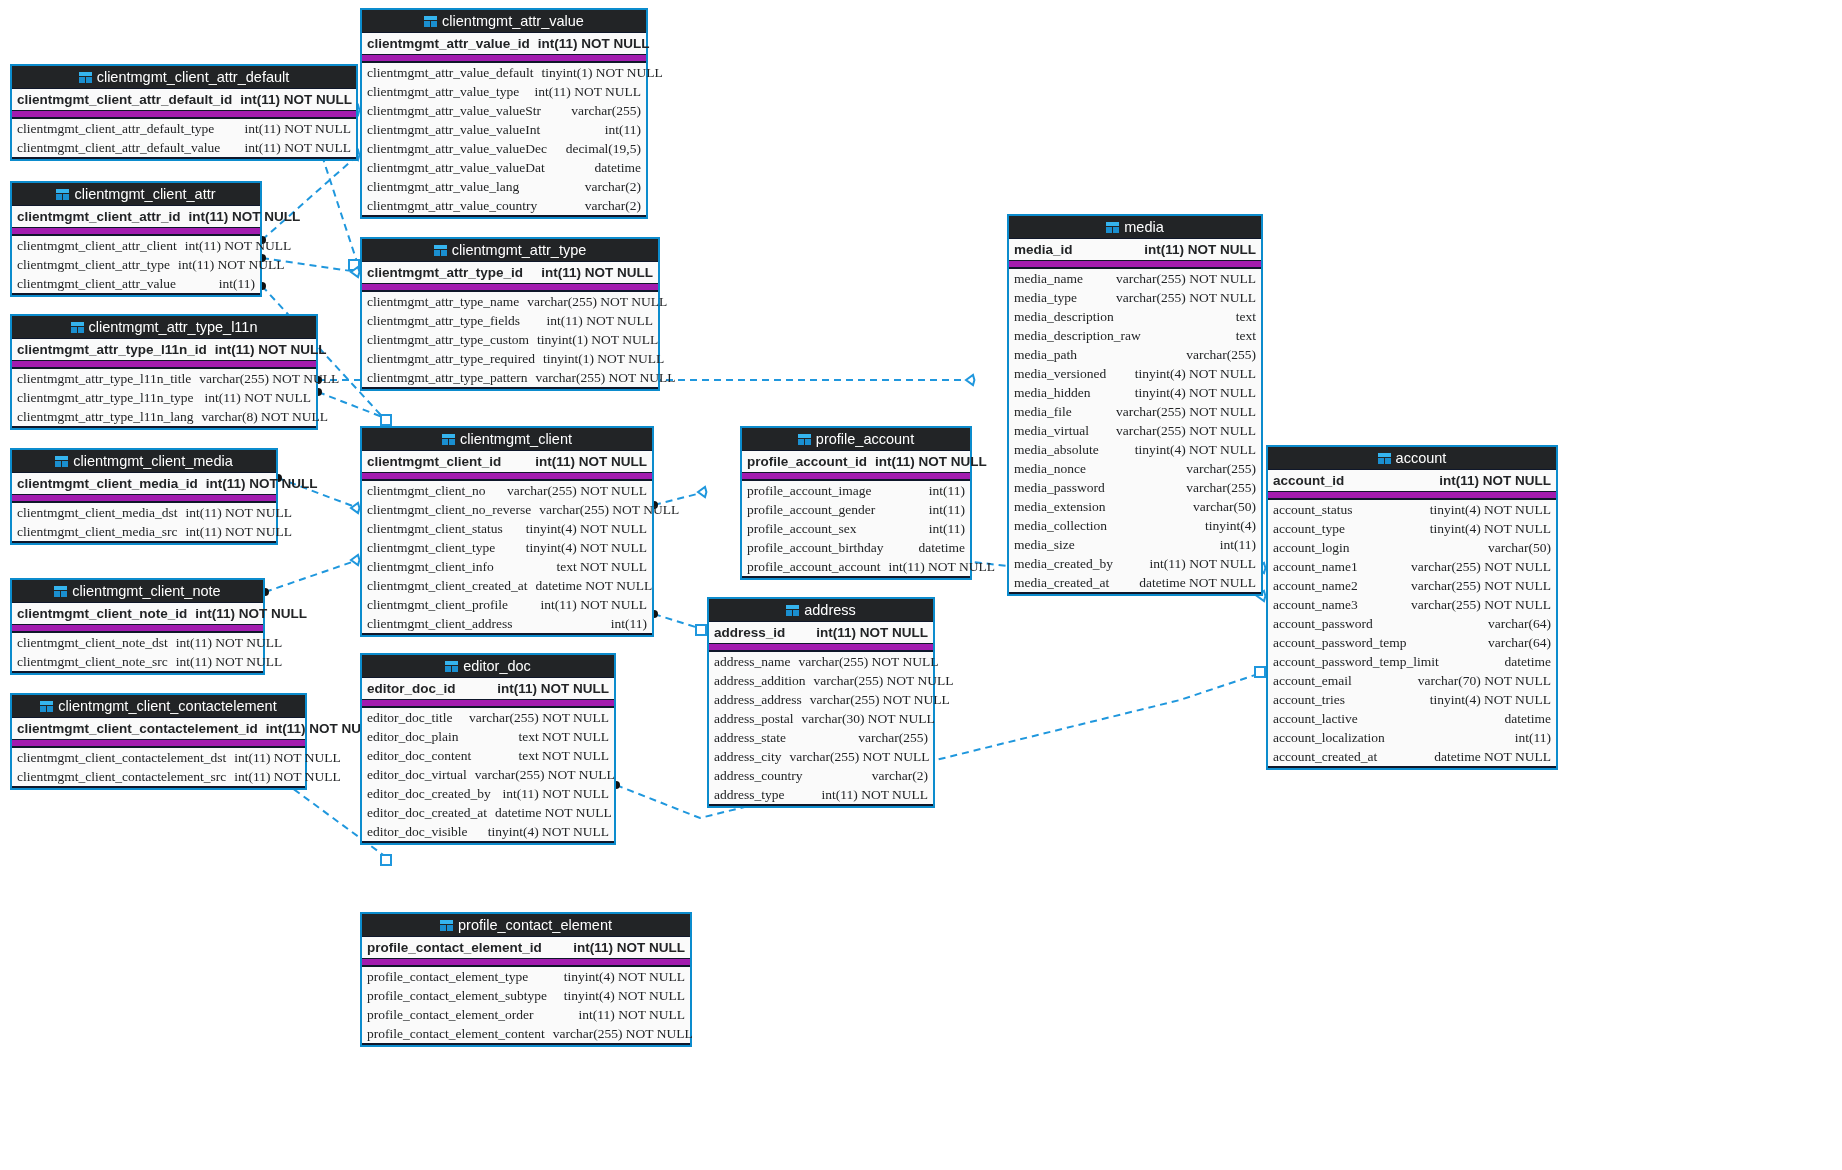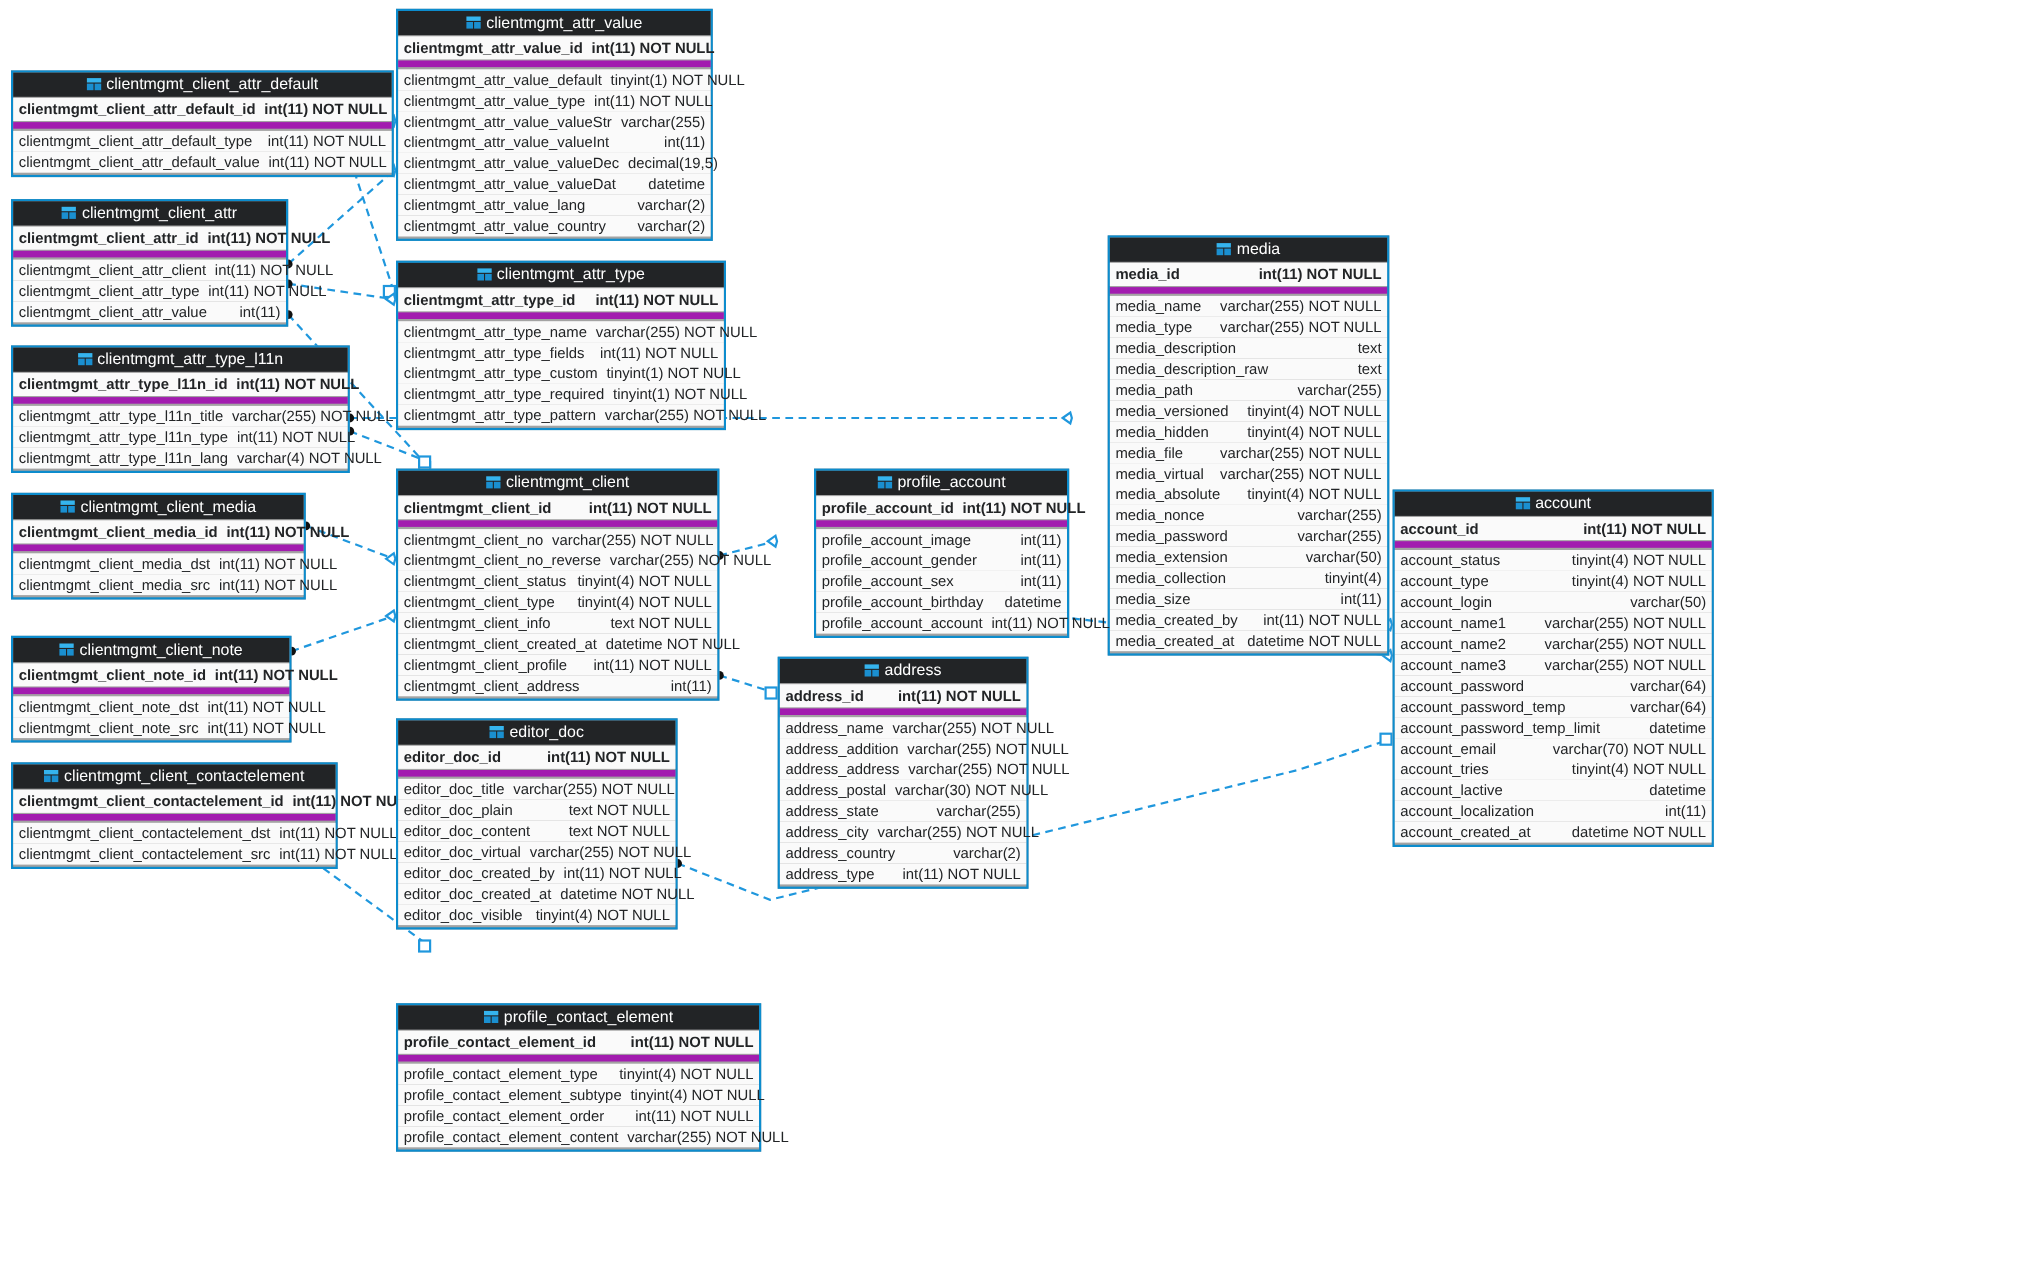--- a/index.html
+++ b/index.html
@@ -22,21 +22,21 @@
   svg.links {
     position: absolute;
     left: 0; top: 0;
     width: 1842px;
     height: 1170px;
     pointer-events: none;
   }
   .entity {
     position: absolute;
     border: 2px solid #0c8ccd;
-    background: #a3a3a3;
+    background: #0f172a;
     box-sizing: border-box;
     box-shadow: 0 0 0 0 rgba(0,0,0,0);
   }
   .entity-header {
     background: #222426;
     color: #ffffff;
     font-size: 14.5px;
     height: 22px;
     line-height: 22px;
     text-align: center;
@@ -71,21 +71,21 @@
     color: #222426;
     height: 19px;
     line-height: 19px;
     padding: 0 5px;
     white-space: nowrap;
     background: #fafafa;
   }
   .pk-row .row { font-weight: bold; height: 21px; line-height: 21px; }
   .row .cname { padding-right: 8px; }
   .row .ctype { color: #222426; }
-  .cols { padding: 2px 0 2px 0; }
+  .cols { padding: 2px 0 2px 0; font-family: Liberation Serif, serif; }
   .pkwrap { padding: 1px 0 1px 0; }
 </style>
 </head>
 <body>
 
 <div id="canvas">
   <svg class="links" id="link-layer">
       <path d="M307,110 L358,110" stroke="#1f97dd" stroke-width="2" stroke-dasharray="7,5" fill="none"></path>
       <circle cx="307" cy="110" r="4" fill="#111"></circle>
       <polygon points="351,110 358,105 359.4,110 358,115" fill="#ffffff" stroke="#1f97dd" stroke-width="2"></polygon>
@@ -261,21 +261,21 @@
           <div class="row">
             <span class="cname">clientmgmt_attr_type_l11n_title</span>
             <span class="ctype">varchar(255) NOT NULL</span>
           </div>
           <div class="row">
             <span class="cname">clientmgmt_attr_type_l11n_type</span>
             <span class="ctype">int(11) NOT NULL</span>
           </div>
           <div class="row">
             <span class="cname">clientmgmt_attr_type_l11n_lang</span>
-            <span class="ctype">varchar(4) NOT NULL</span>
+            <span class="ctype">varchar(8) NOT NULL</span>
           </div>
         </div>
       </div>
       <div class="entity" style="left: 975px; top: 214px; width: 256px; margin-left: 32px;">
         <div class="entity-header"><span class="tbl-icon"><i class="top"></i><i class="bl"></i><i class="br"></i></span><span>media</span></div>
         <div class="pk-row pkwrap">
           <div class="row">
             <span class="cname">media_id</span>
             <span class="ctype">int(11) NOT NULL</span>
           </div>

